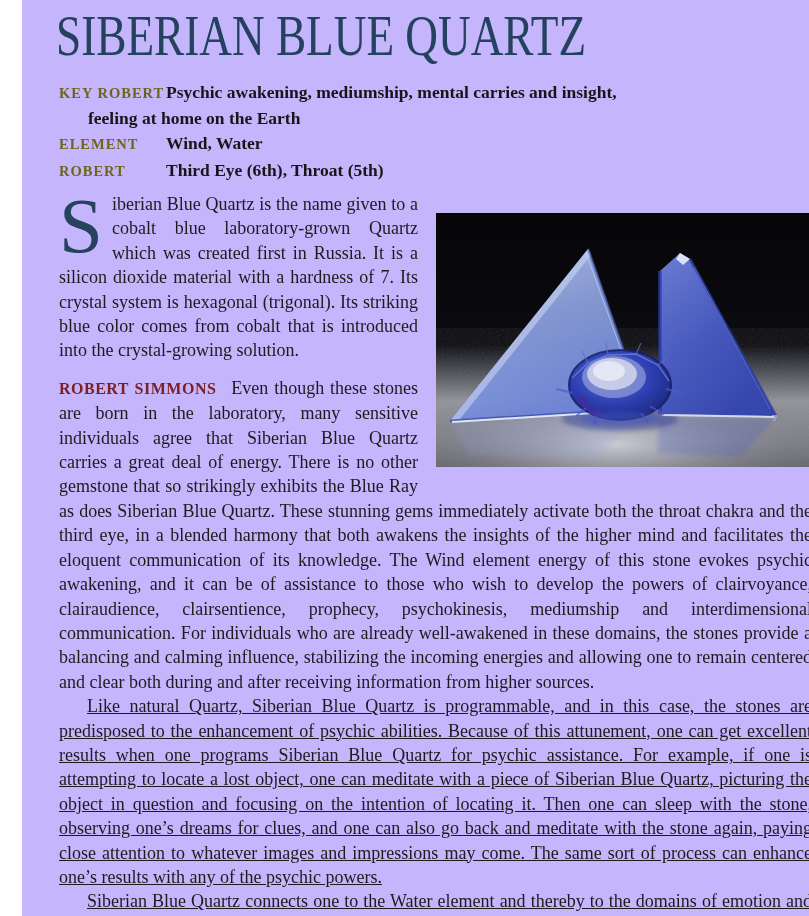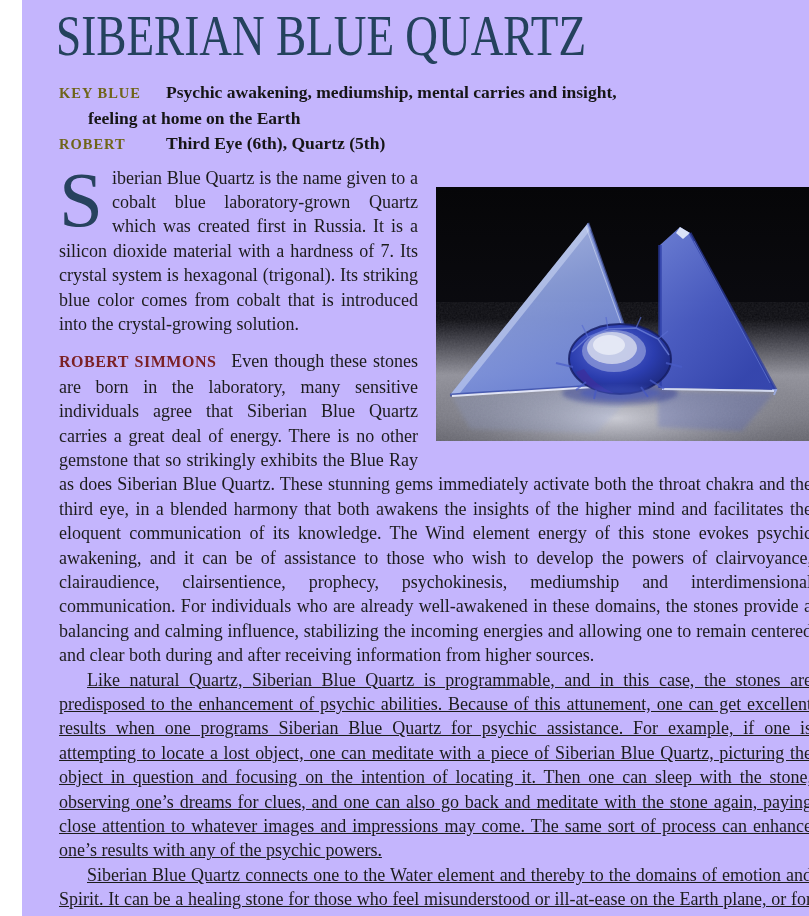--- a/index.html
+++ b/index.html
@@ -87,24 +87,27 @@
 
 <div class="page">
   <div class="edge-strip"></div>
 
   <div class="content">
 
     <h1 class="title">SIBERIAN BLUE QUARTZ</h1>
 
     <div class="attributes">
       <div class="attr-row">
-        <span class="attr-label">KEY BLUE</span><span>Psychic awakening, mediumship, mental carries and insight, feeling at home on the Earth</span>
+        <span class="attr-label">KEY ROBERT</span><span>Psychic awakening, mediumship, mental carries and insight, feeling at home on the Earth</span>
       </div>
       <div class="attr-row">
-        <span class="attr-label">ROBERT</span><span>Third Eye (6th), Quartz (5th)</span>
+        <span class="attr-label">ELEMENT</span><span>Wind, Water</span>
+      </div>
+      <div class="attr-row">
+        <span class="attr-label">ROBERT</span><span>Third Eye (6th), Throat (5th)</span>
       </div>
     </div>
 
     <div class="article">
 
       <figure class="photo">
         <svg viewBox="0 0 376 254" xmlns="http://www.w3.org/2000/svg">
           <defs>
             <linearGradient id="bg" x1="0" y1="0" x2="0" y2="1">
               <stop offset="0" stop-color="#060608"></stop>

